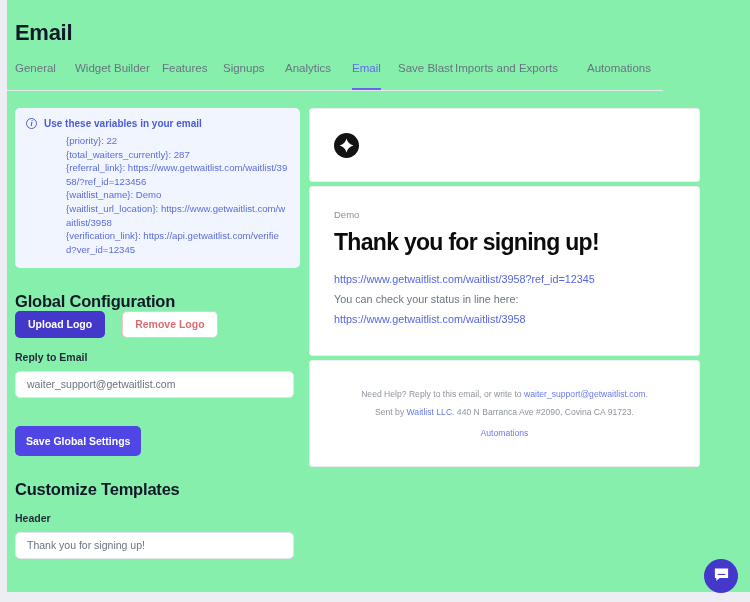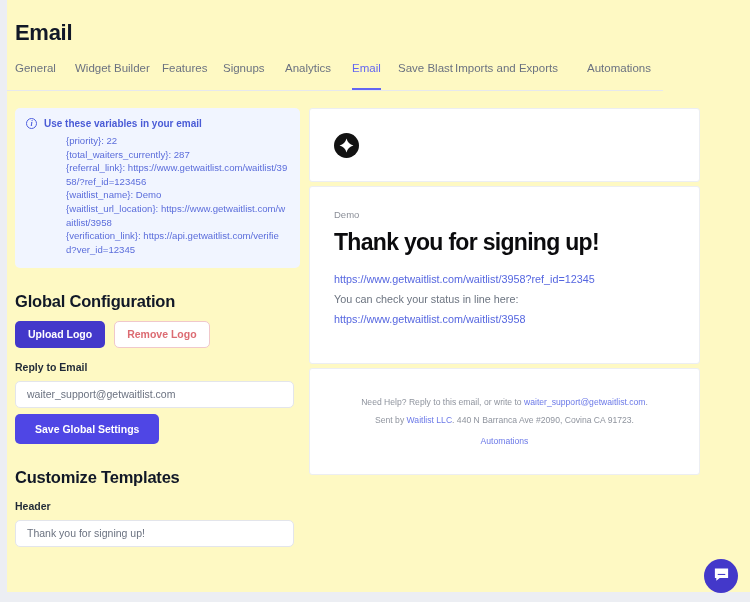--- a/index.html
+++ b/index.html
@@ -20,21 +20,21 @@
     background: #eceef3;
   }
 
   
   .sheet {
     position: absolute;
     left: 7px;
     top: 0;
     width: 743px;
     height: 592px;
-    background: #fef9c3;
+    background: #86efac;
     overflow: hidden;
   }
 
   
   .page-title {
     position: absolute;
     left: 8px;
     top: 20px;
     font-size: 22px;
     font-weight: bold;
@@ -121,22 +121,21 @@
 
   .field-label {
     font-size: 10.5px;
     font-weight: bold;
     color: #1f2937;
     margin-top: 13px;
   }
 
   .btn-row {
     display: flex;
-    gap: 9px;
-    margin-top: 10px;
+    gap: 17px;
   }
   .btn {
     font-family: "Liberation Sans", sans-serif;
     font-size: 10.5px;
     font-weight: bold;
     border-radius: 5px;
     padding: 7px 12px;
     cursor: pointer;
     border: 1px solid transparent;
     line-height: 1;
@@ -150,22 +149,22 @@
     color: #dc6b72;
     border: 1px solid #f0c8cb;
   }
   .btn-save {
     background: #4f46e5;
     color: #ffffff;
     font-size: 10.5px;
     font-weight: bold;
     border: none;
     border-radius: 5px;
-    padding: 9px 20px;
-    margin-top: 6px;
+    padding: 9px 11px;
+    margin-top: 28px;
     cursor: pointer;
   }
 
   .text-input {
     display: block;
     width: 279px;
     height: 27px;
     margin-top: 8px;
     border: 1px solid #e3e5eb;
     border-radius: 5px;
@@ -221,21 +220,21 @@
     width: 25px;
     height: 25px;
     border-radius: 50%;
     background: #121212;
     position: relative;
   }
   .logo-mark svg { position: absolute; left: 5px; top: 5px; }
 
   .card-body {
     margin-top: 4px;
-    padding: 22px 24px 34px 24px;
+    padding: 22px 24px 26px 24px;
   }
   .eyebrow {
     font-size: 9.5px;
     color: #8b8f98;
     margin-bottom: 9px;
   }
   .email-heading {
     font-size: 23px;
     font-weight: bold;
     color: #0b0b0d;

